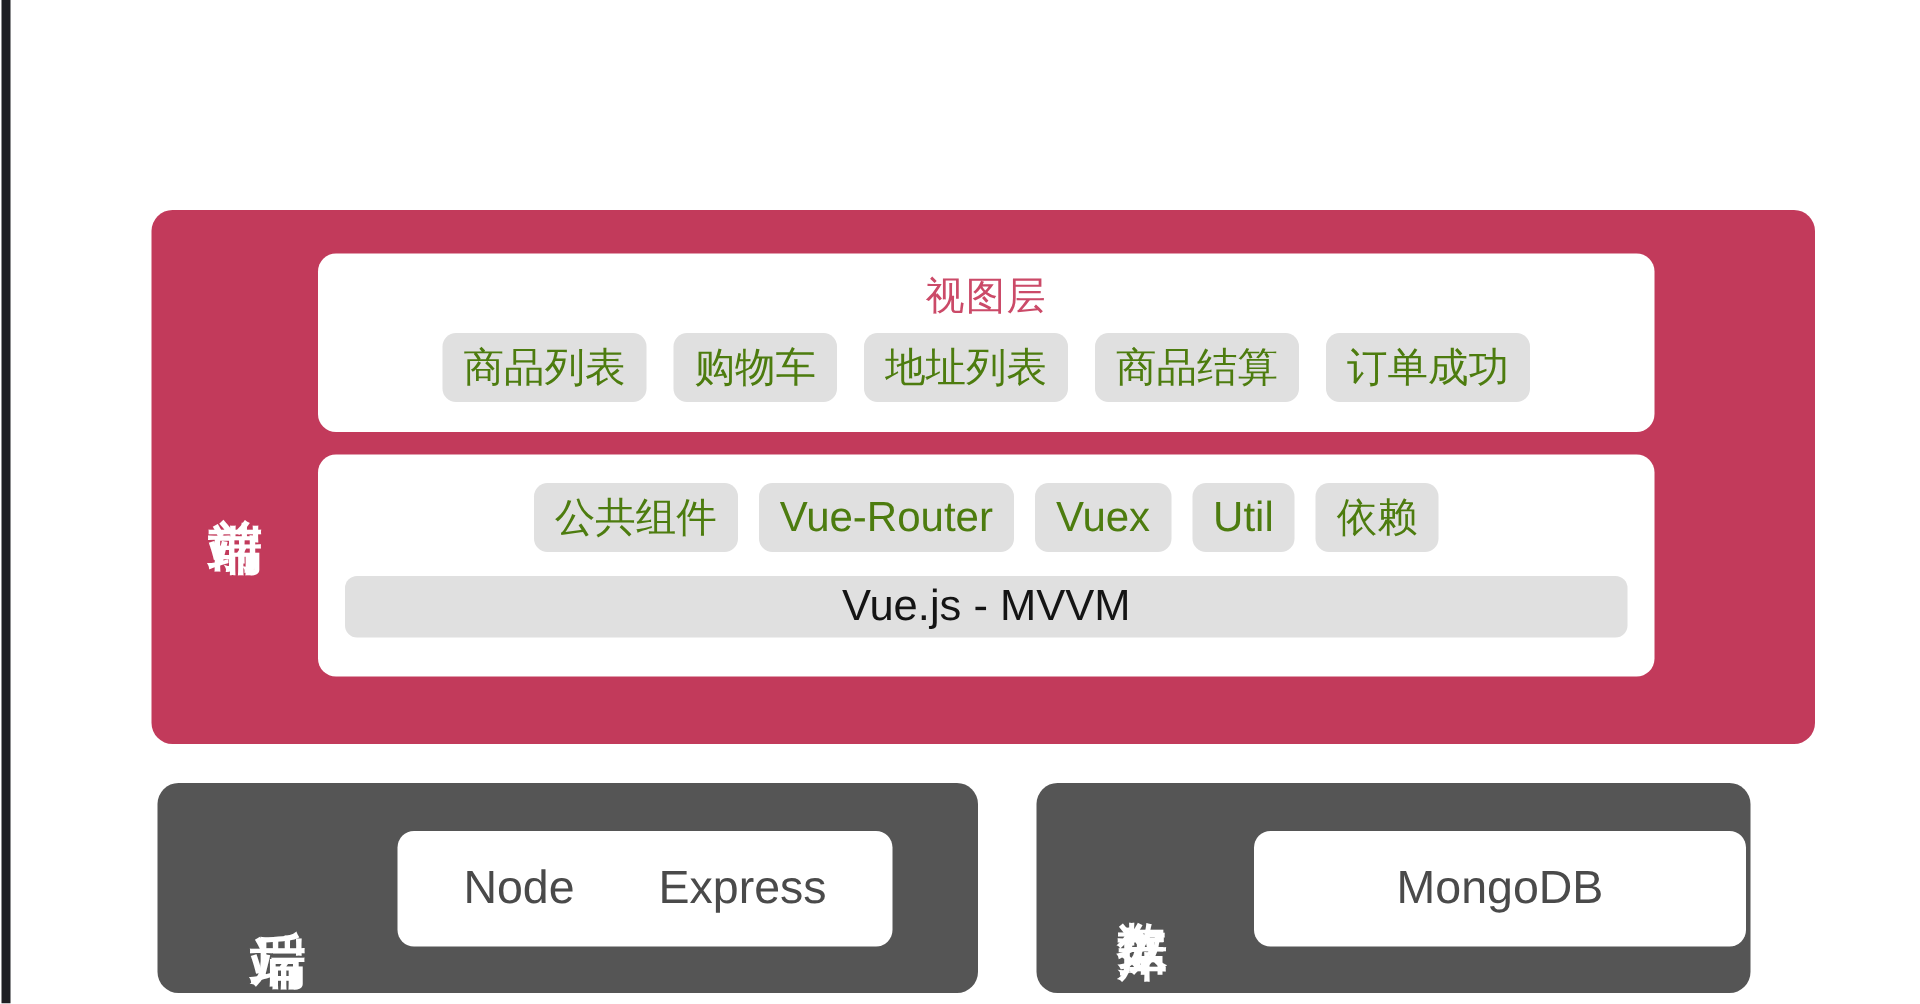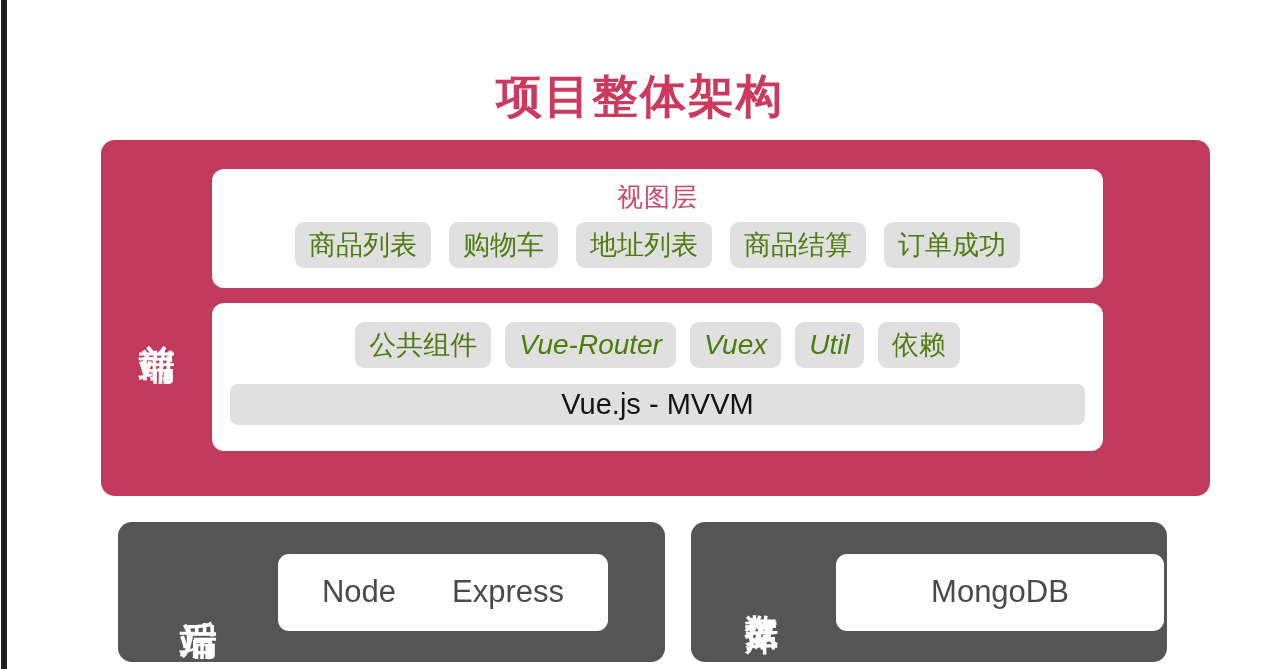--- a/index.html
+++ b/index.html
@@ -135,21 +135,21 @@
     background: #e0e0e0;
     border-radius: 9px;
     color: #4d7c0f;
     font-size: 27px;
     line-height: 30px;
     padding: 8px 14px;
     white-space: nowrap;
     text-align: center;
   }
 
-  .chip.latin { font-size: 28px; font-style: italic; }
+  .chip.latin { font-size: 28px; }
 
   #mvvm-bar {
     background: #e0e0e0;
     border-radius: 8px;
     width: 100%;
     height: 41px;
     display: flex;
     align-items: center;
     justify-content: center;
     color: #141414;
@@ -161,21 +161,21 @@
   .dark-panel {
     position: absolute;
     top: 522px;
     height: 140px;
     background: #555555;
     border-radius: 14px;
     display: flex;
     align-items: center;
   }
 
-  #backend-panel { left: 118px;  width: 547px; }
+  #backend-panel { left: 105px;  width: 547px; }
   #database-panel { left: 691px; width: 476px; }
 
   .dark-label {
     color: #ffffff;
     font-weight: 600;
     letter-spacing: 2px;
     writing-mode: vertical-rl;
     text-orientation: upright;
     display: flex;
     align-items: center;
@@ -213,21 +213,20 @@
 
   .inner-white-box span { display: inline-block; }
 </style>
 </head>
 <body>
 
 <div id="stage">
 
   <div id="edge-bar"></div>
 
-  <div id="page-title">项目整体架构</div>
 
   <div id="frontend-panel">
 
     <div id="frontend-label" class="vertical-label">前端</div>
 
     <div id="frontend-stack">
 
       <div id="view-layer-card" class="white-card">
         <div id="view-layer-title">视图层</div>
         <div id="view-layer-chips">

